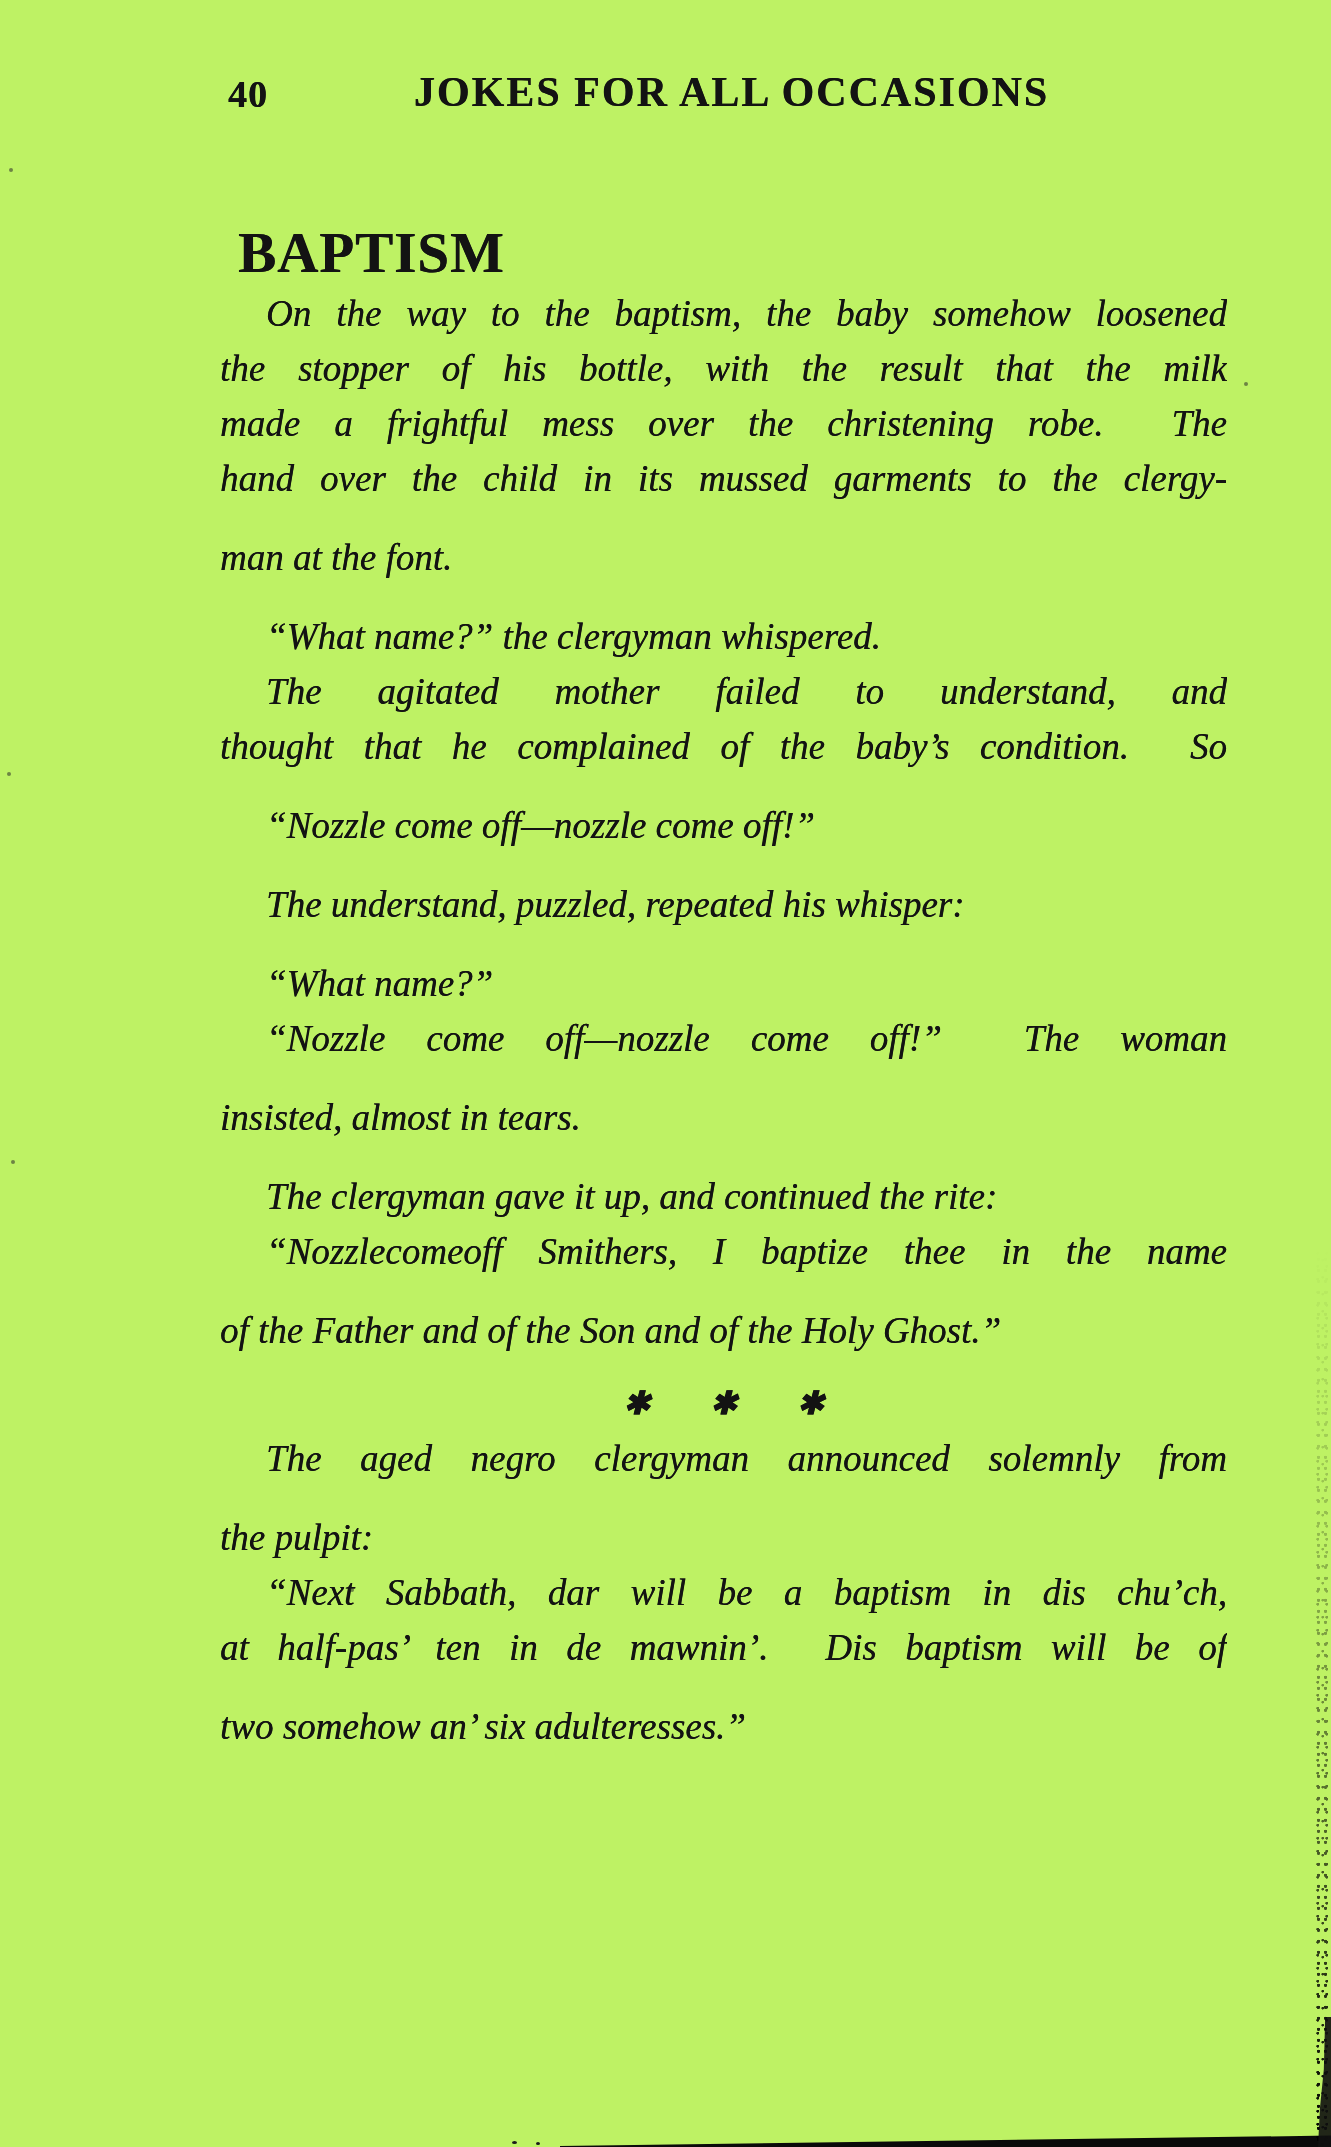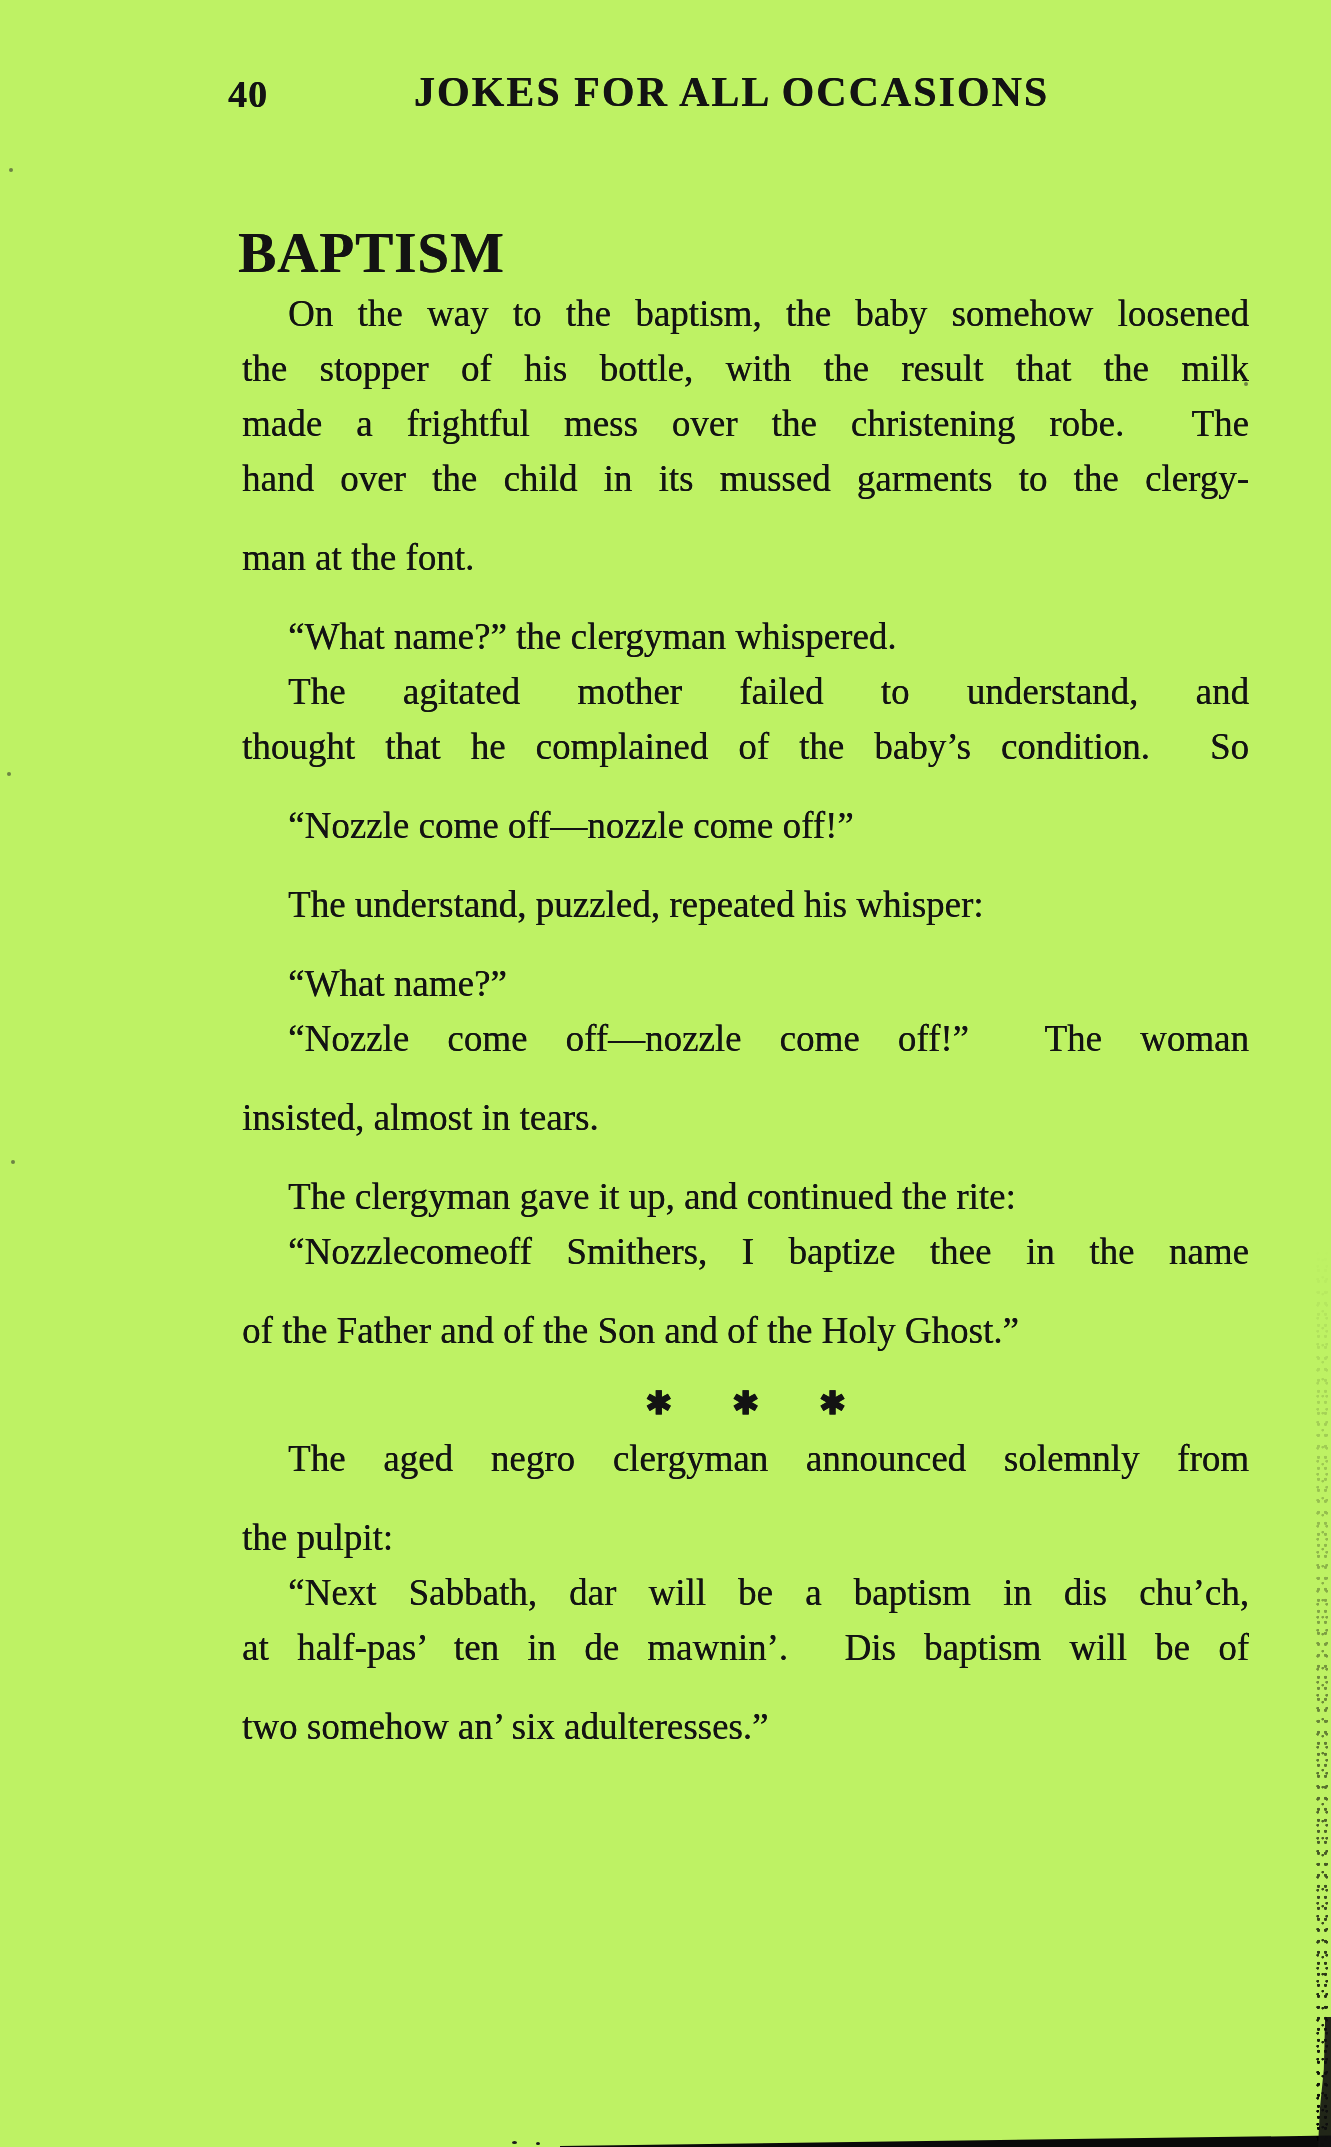--- a/index.html
+++ b/index.html
@@ -25,23 +25,24 @@
     white-space:nowrap;
   }
   
   .heading{
     position:absolute;left:226px;top:208px;margin:12px;
     font-size:57px;font-weight:700;letter-spacing:1px;
     text-shadow:0.4px 0 currentColor;
   }
   
   .text-flow{
-    position:absolute;left:242px;top:286px;width:1007px;
+    position:absolute;left:220px;top:286px;width:1007px;
     font-size:37px;line-height:55px;
     text-shadow:0.3px 0 currentColor;
+    font-style:italic;
   }
   .para{margin:0;}
   .tline{
     text-align:justify;
     text-align-last:justify;
     white-space:pre-wrap;
     height:55px;overflow:hidden;
   }
   .tline.last{text-align-last:left;margin-top:24px;}
   .tline.indent{padding-left:46px;}

